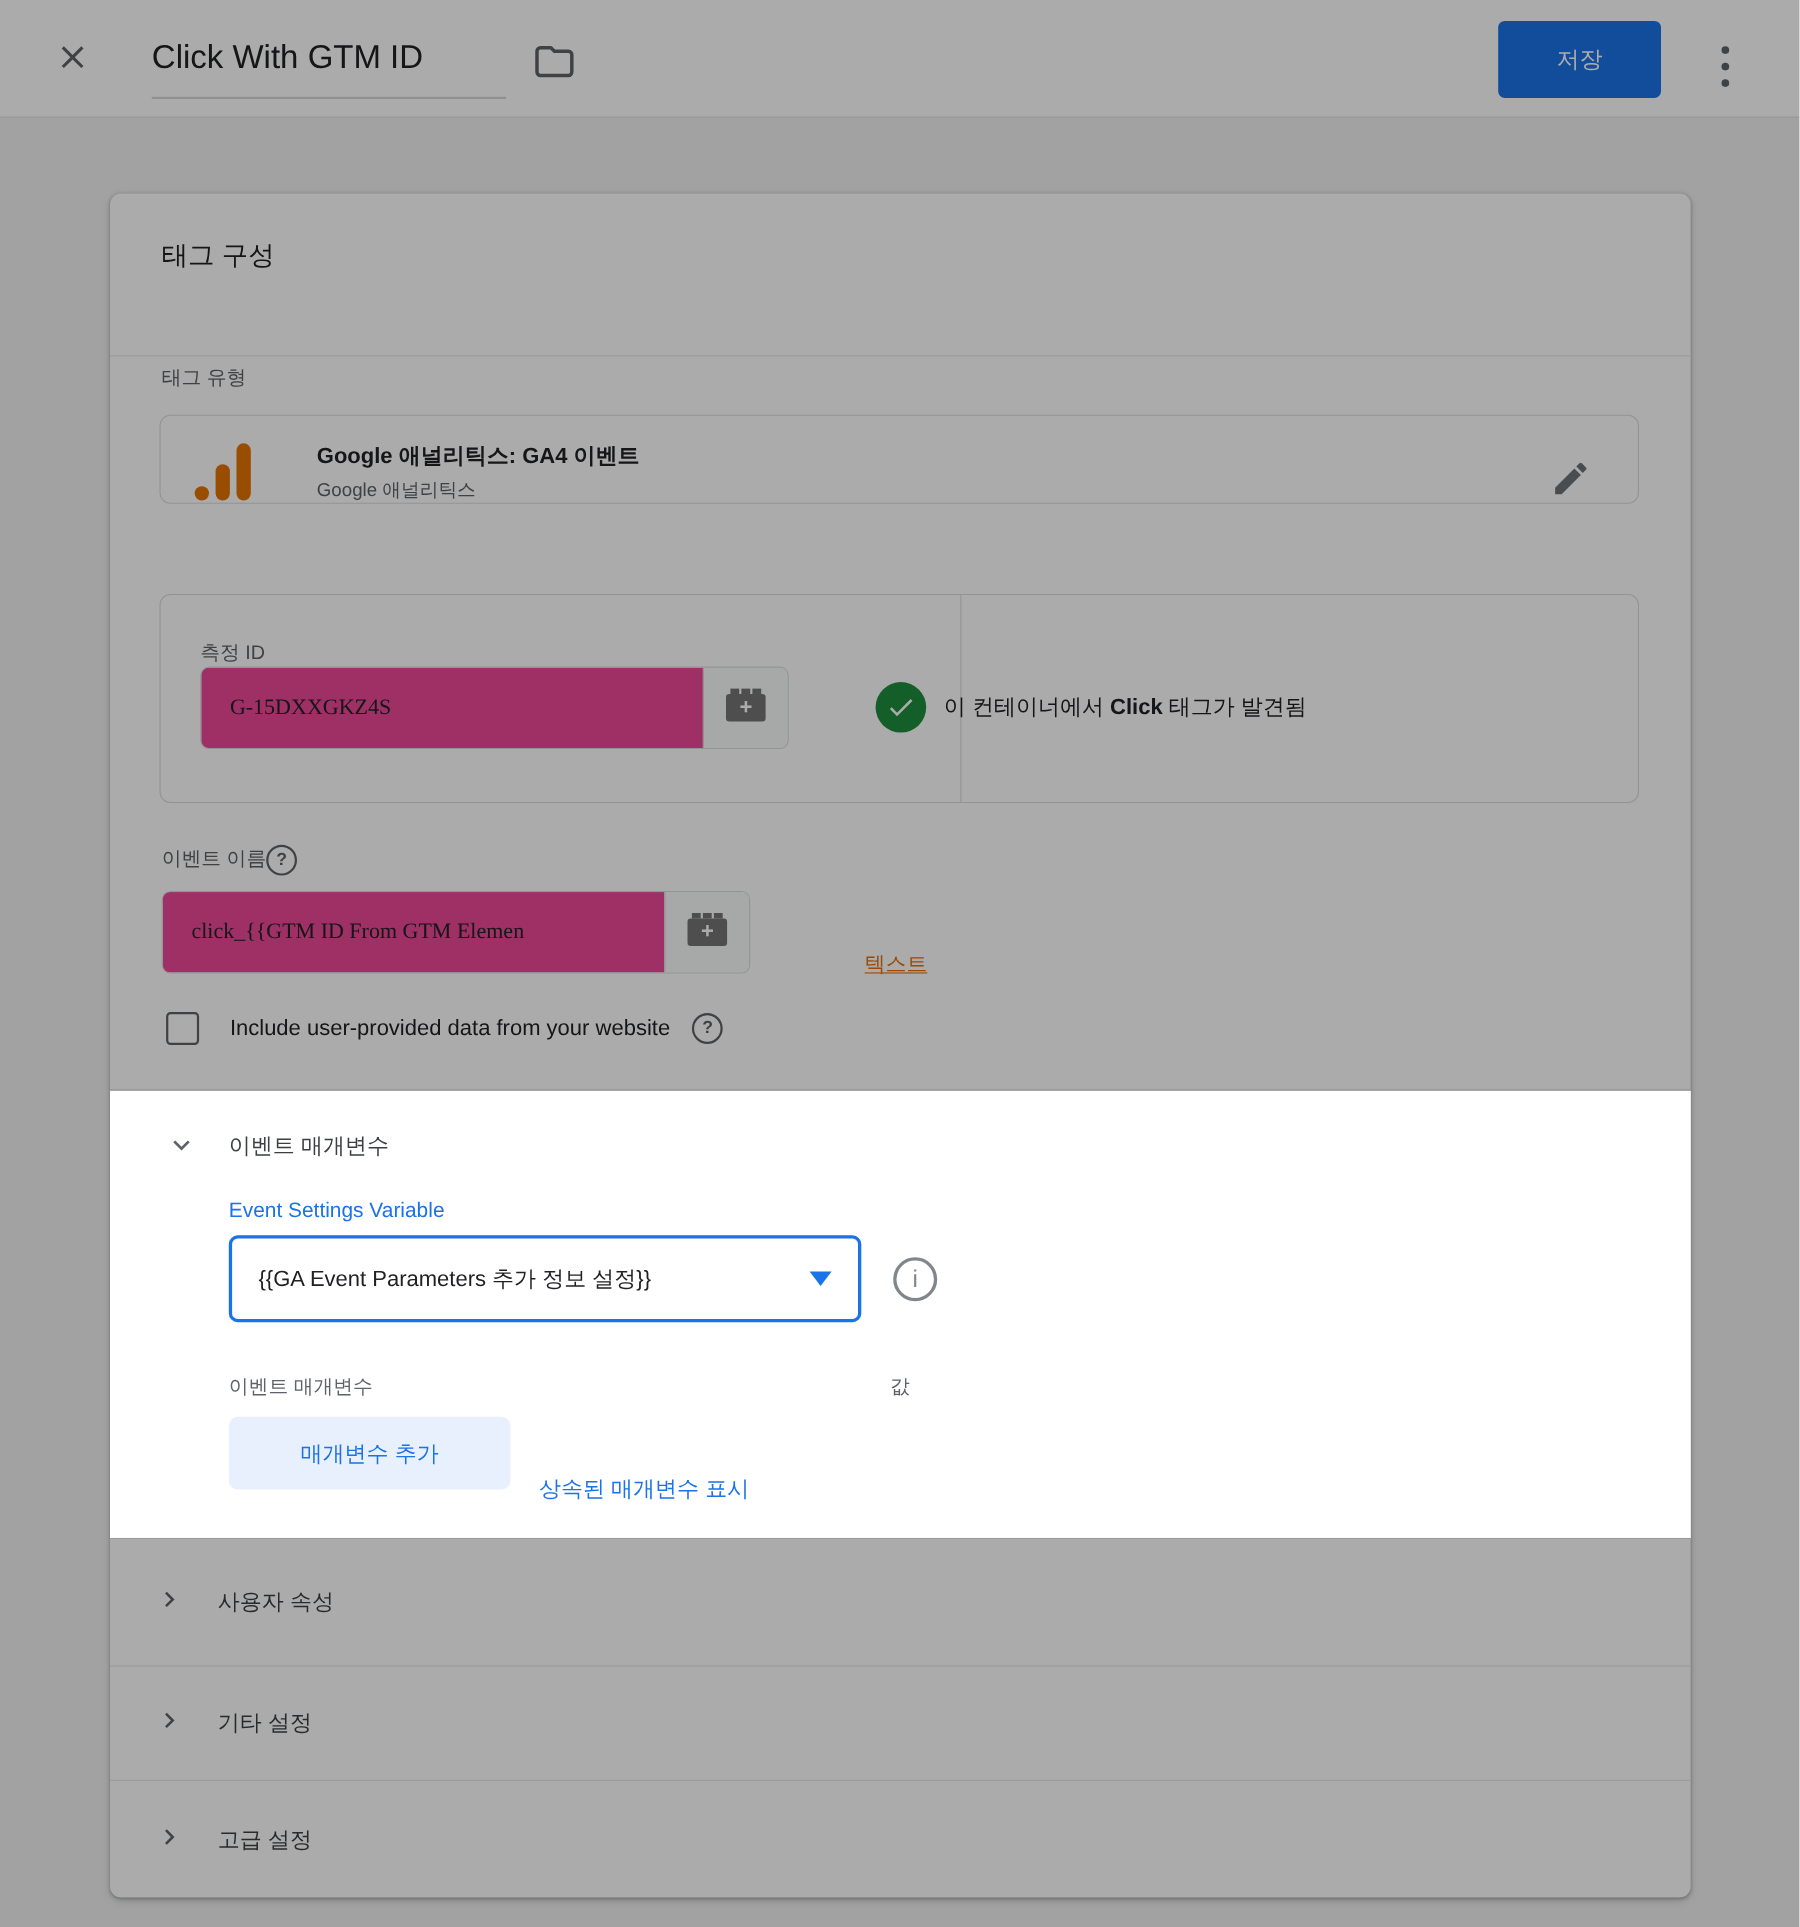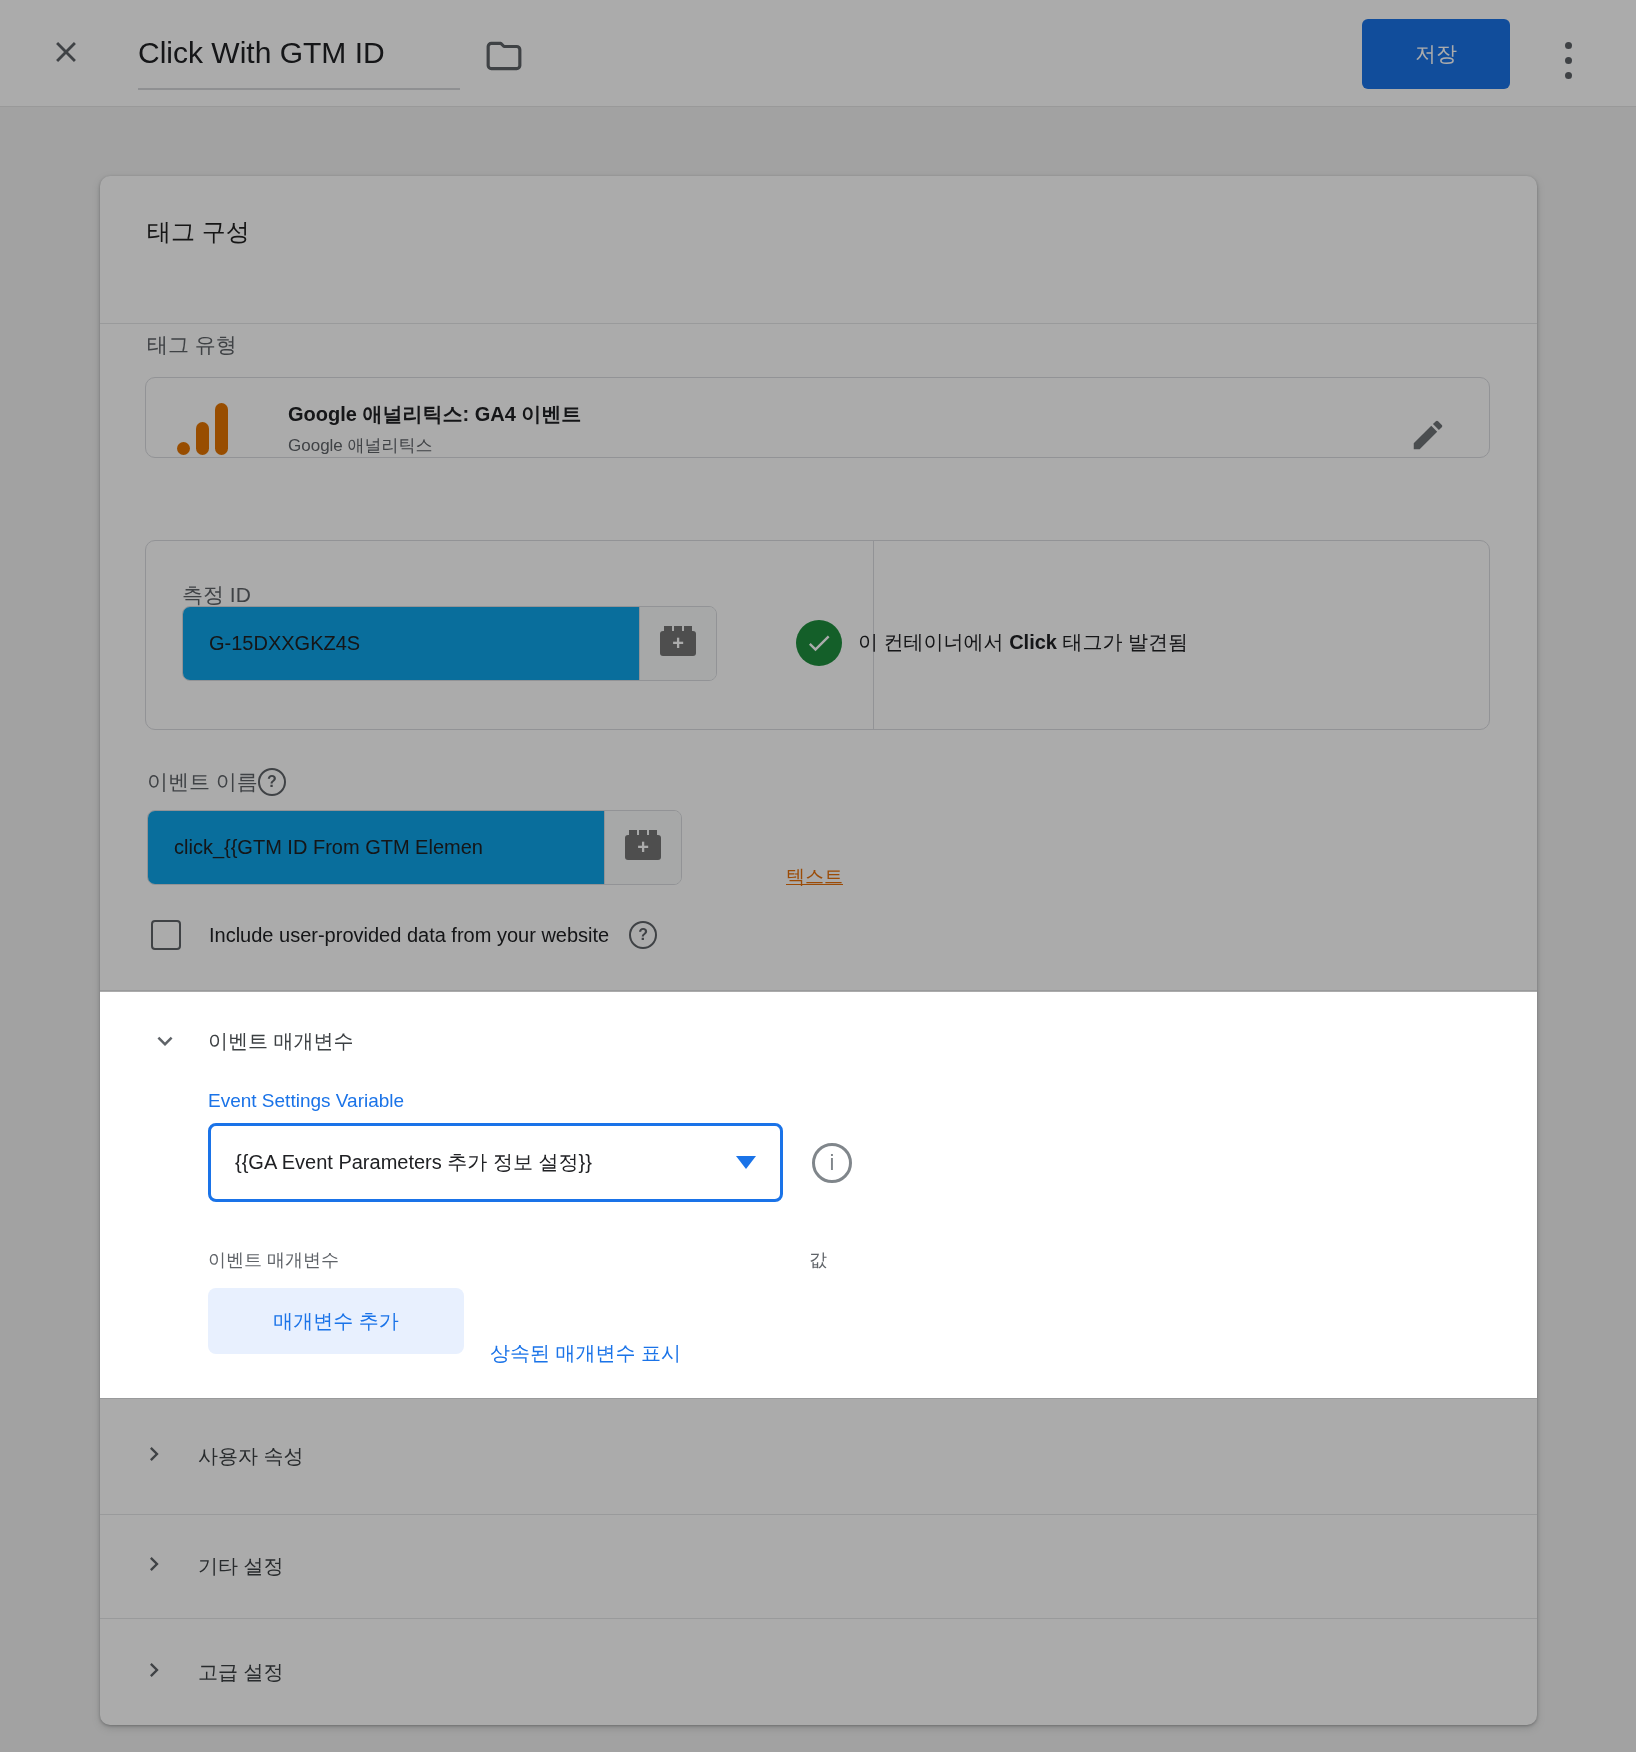--- a/index.html
+++ b/index.html
@@ -18,39 +18,39 @@
   .save-btn { left:1362px; top:19px; width:148px; height:70px; background:#1a73e8; color:#ffffff;
               border:none; border-radius:6px; font-size:21px; font-family:inherit; cursor:pointer; }
   .kebab { left:1550px; top:34px; width:36px; height:52px; flex-direction:column; gap:8px; }
   .kebab i { width:7px; height:7px; border-radius:50%; background:#5f6368; }
 
   
   .card { left:100px; top:176px; width:1437px; height:1549px; background:#ffffff; border-radius:10px;
           box-shadow:0 1px 3px rgba(60,64,67,.35), 0 3px 8px rgba(60,64,67,.18); z-index:2; }
   .divider { left:0; width:1437px; height:1px; background:#e4e6e8; }
   .card-header { left:47px; top:40px; font-size:24px; color:#212121; }
-  .small-label { font-size:21px; color:#5f6368; }
+  .small-label { font-size:18px; color:#5f6368; }
 
   .outline-box { border:1px solid #dadce0; border-radius:10px; background:#fff; }
   .tagbox { left:45px; top:201px; width:1345px; height:81px; display:flex; align-items:flex-end; cursor:pointer; }
   .ga-icon { position:relative; width:54px; height:54px; margin-left:30px; flex:0 0 auto; }
   .ga-icon .dot  { position:absolute; left:1px;  bottom:2px; width:13px; height:13px; border-radius:50%; background:#e37400; }
   .ga-icon .mid  { position:absolute; left:20px; bottom:2px; width:13px; height:33px; border-radius:7px; background:#e37400; }
   .ga-icon .tall { position:absolute; left:39px; bottom:2px; width:13px; height:52px; border-radius:7px; background:#e37400; }
   .tag-texts { margin-left:58px; }
   .tag-title { font-size:20px; font-weight:bold; color:#202124; }
   .tag-sub { font-size:17px; color:#5f6368; margin-top:6px; }
   .edit-ic { position:absolute; right:42px; top:38px; }
 
   .measurebox { left:45px; top:364px; width:1345px; height:190px; }
   .vdiv { position:absolute; left:727px; top:0; bottom:0; width:1px; background:#dadce0; }
 
   .input-group { display:flex; border:1px solid #dadce0; border-radius:8px; overflow:hidden; background:#fff; height:75px; }
   .input-group input { width:458px; border:none; outline:none; padding:0 18px 0 26px; font-size:20px;
-                       color:#202124; font-family:Liberation Sans, sans-serif; background:#0ea5e9; }
+                       color:#202124; font-family:Liberation Serif, serif; background:#ec4899; }
   .lego-btn { width:77px; border-left:1px solid #dadce0; background:#fafbfb; display:flex;
               align-items:center; justify-content:center; cursor:pointer; }
   .lego { position:relative; width:36px; height:25px; background:#757575; border-radius:3px; }
   .lego:before { content:""; position:absolute; top:-5px; left:4px; width:8px; height:5px; background:#757575;
                  box-shadow:10px 0 0 #757575, 20px 0 0 #757575; }
   .lego span { position:absolute; left:0; right:0; top:0; bottom:0; display:flex; align-items:center;
                justify-content:center; color:#fff; font-size:20px; font-weight:bold; }
 
   .check-circle { width:46px; height:46px; border-radius:50%; background:#1e8e3e; display:flex;
                   align-items:center; justify-content:center; }

